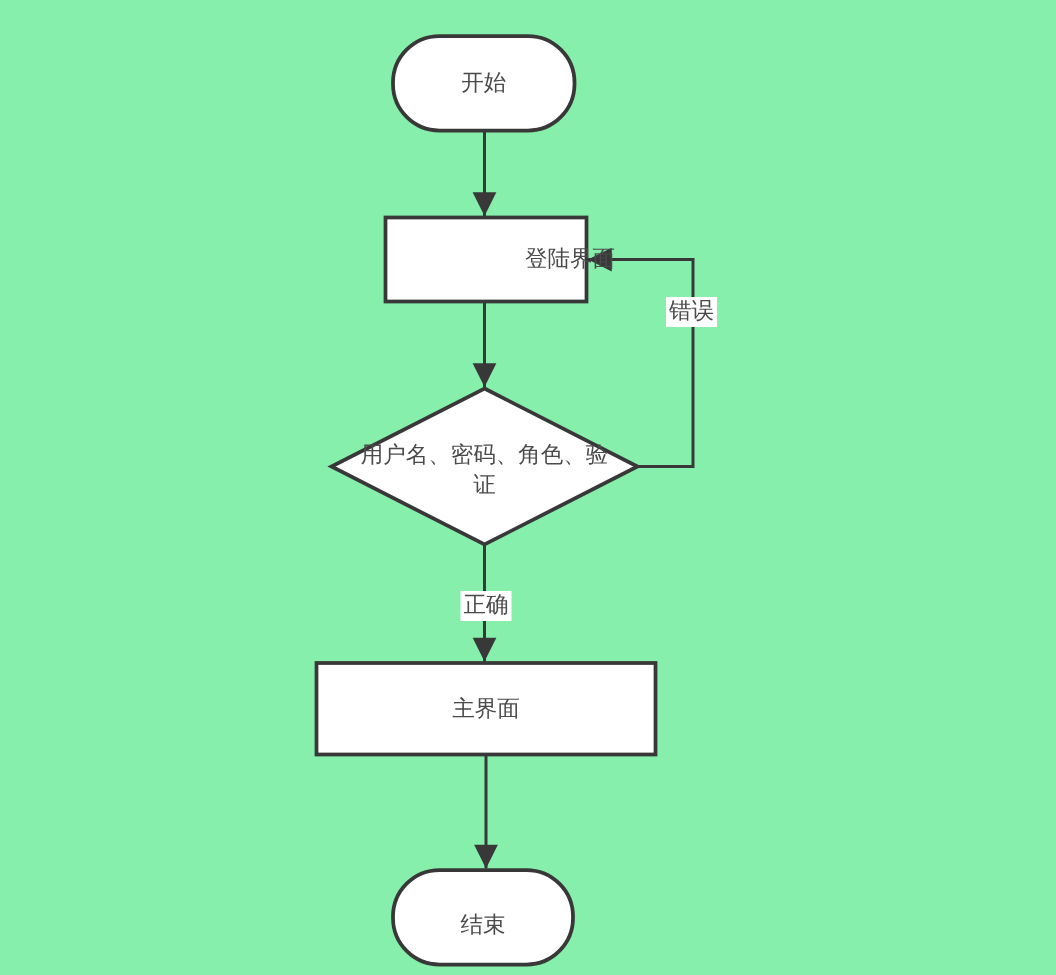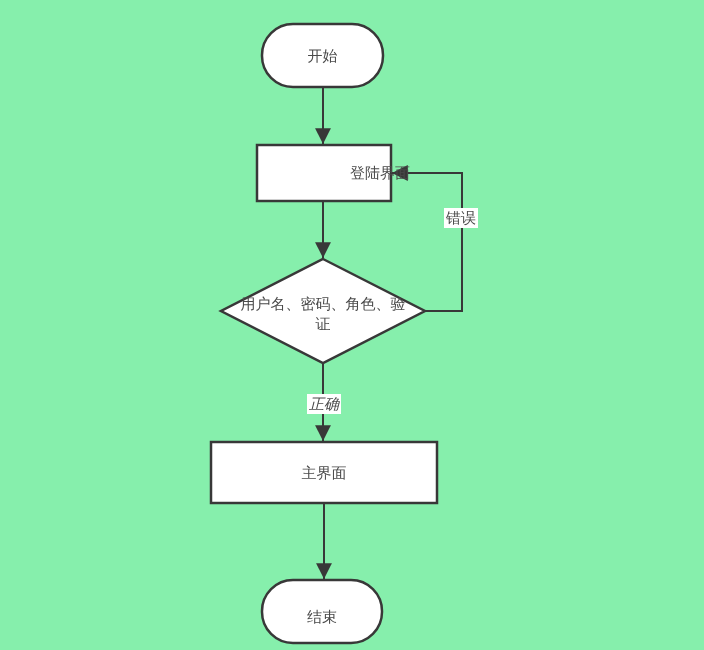--- a/index.html
+++ b/index.html
@@ -80,17 +80,17 @@
 
   <div class="label node-label" style="left:211px; top:442px; width:226px; height:61px;">主界面</div>
 
   <div class="label" style="left:226px; top:294px; width:194px;">
     <span>用户名、密码、角色、验</span><br>
     <span>证</span>
   </div>
 
   <div class="label node-label" style="left:262px; top:580px; width:120px; height:73px;">结束</div>
 
-  <div class="label edge-label" style="left:461px; top:218px;text-align:center;">错误</div>
+  <div class="label edge-label" style="left:461px; top:208px;text-align:center;">错误</div>
 
-  <div class="label edge-label" style="left:324px; top:404px;font-style:italic;">正确</div>
+  <div class="label edge-label" style="left:324px; top:404px;">正确</div>
 
 </div>
 
 </body></html>

